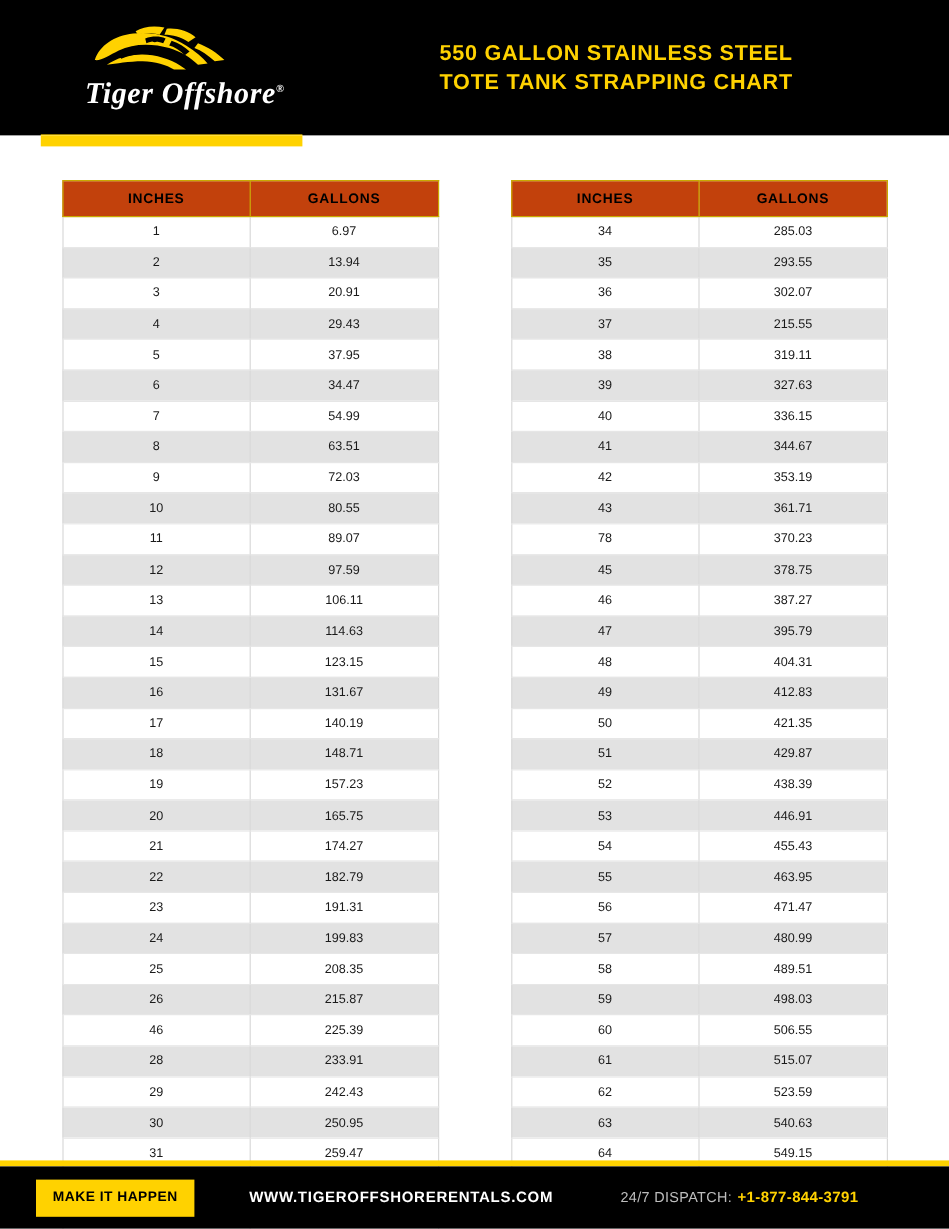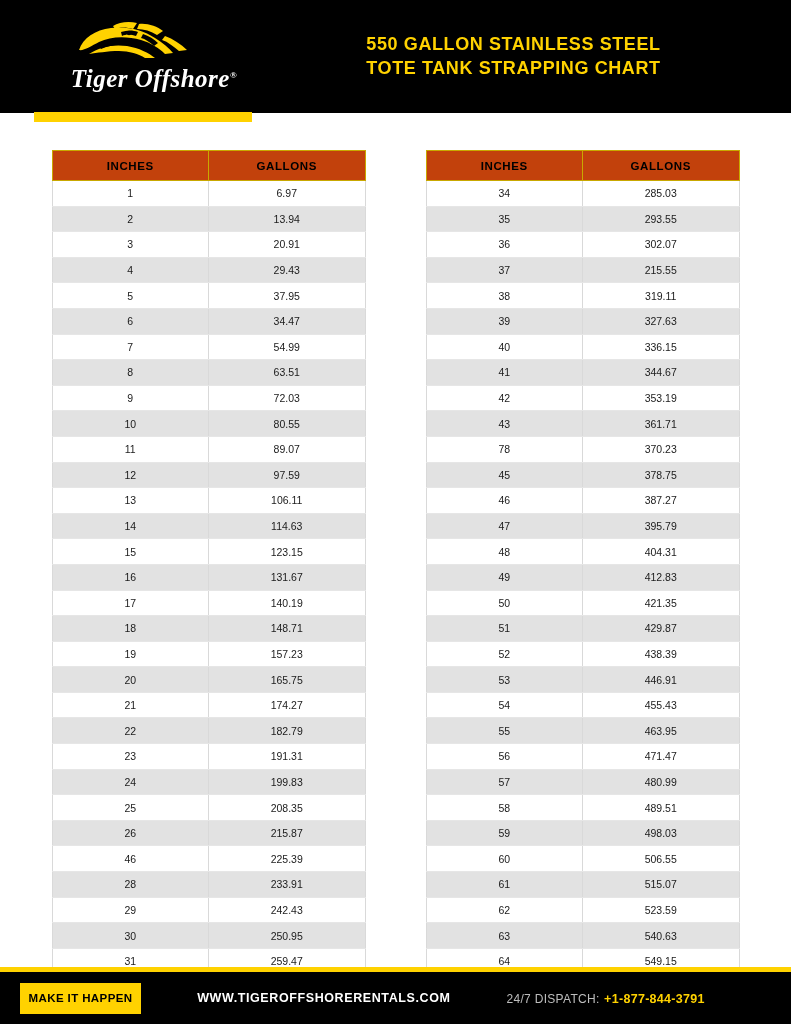--- a/index.html
+++ b/index.html
@@ -136,31 +136,31 @@
     position: absolute;
     left: 0;
     bottom: 0;
     width: 791px;
     height: 52px;
     background: #000000;
     display: flex;
     align-items: center;
   }
   .footer-tab {
-    width: 121px;
+    width: 132px;
     height: 31px;
     background: #FFD200;
     color: #000000;
     font-size: 11.5px;
     font-weight: bold;
     letter-spacing: 0.4px;
     display: flex;
     align-items: center;
     justify-content: center;
-    margin-left: 20px;
+    margin-left: 30px;
   }
   .footer-mid {
     flex: 1;
     display: flex;
     align-items: center;
     justify-content: center;
     gap: 56px;
     padding-right: 30px;
   }
   .footer-url {

